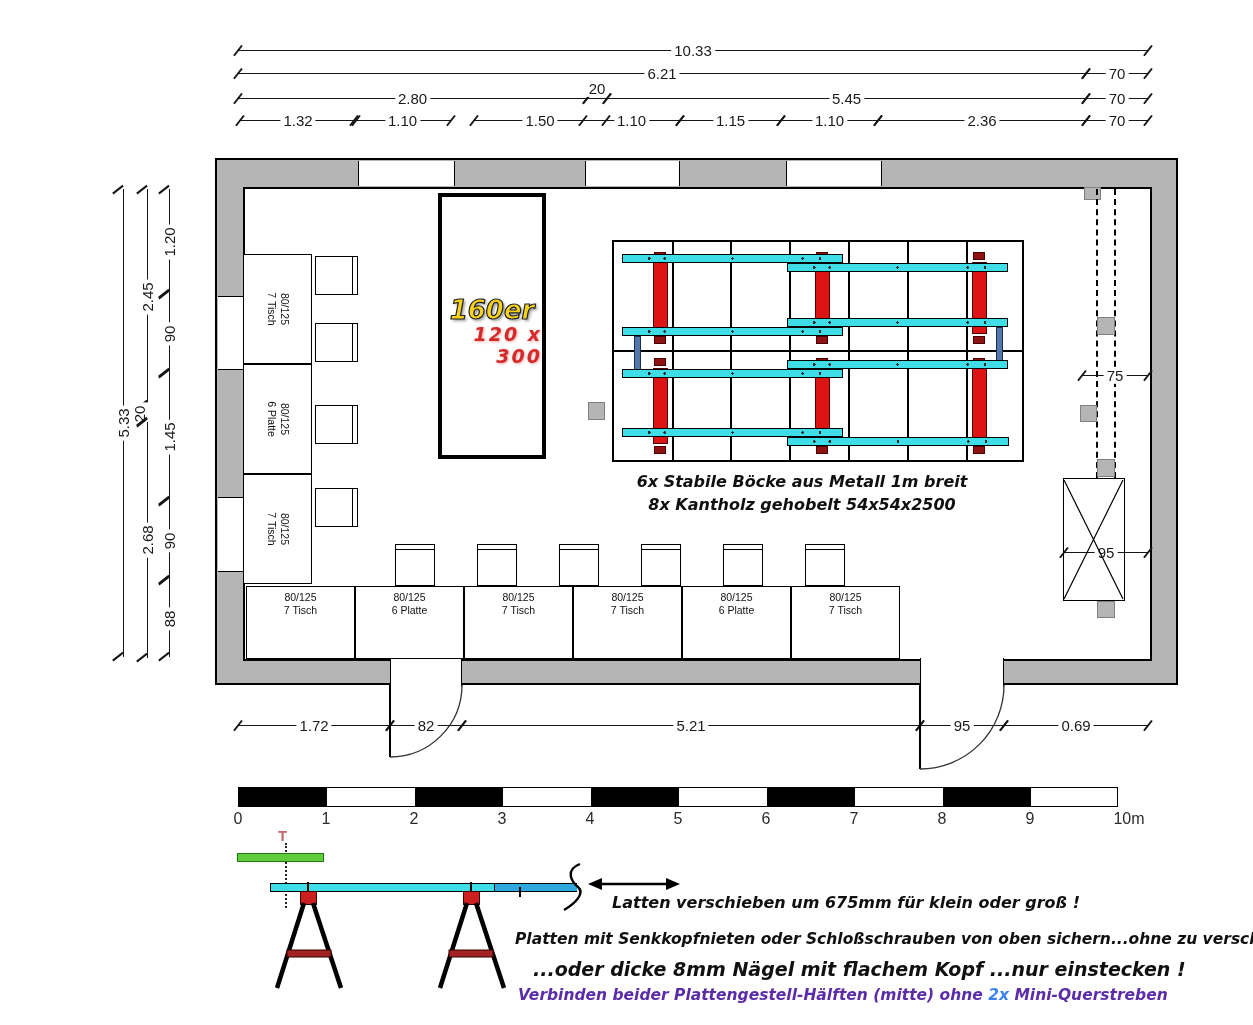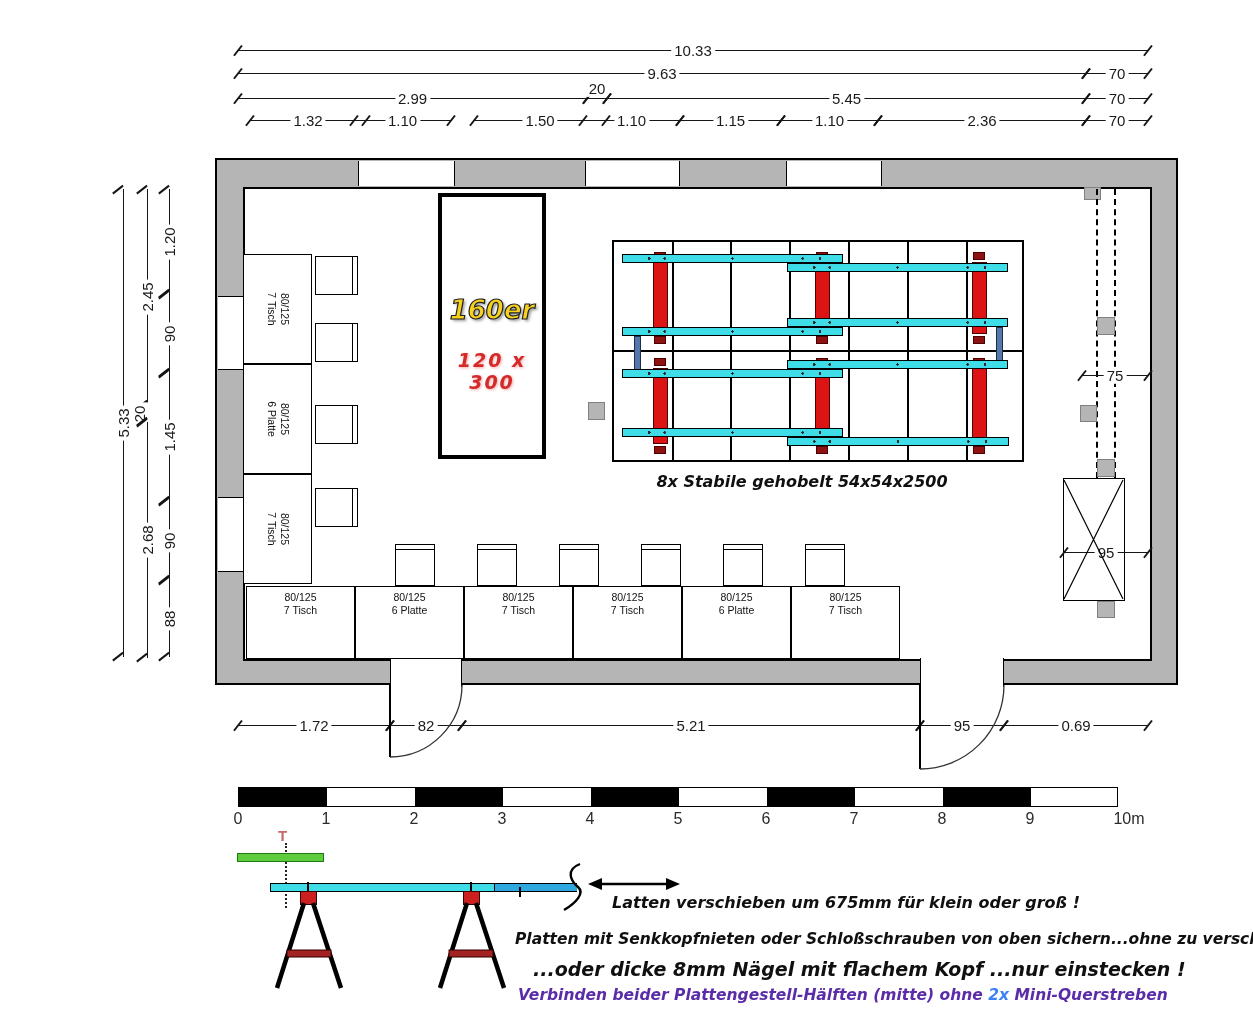--- a/index.html
+++ b/index.html
@@ -74,38 +74,38 @@
 
 <div class="abs" style="left:390px;top:658px;width:72px;height:29px;background:#fff;border-left:1.5px solid #000;border-right:1.5px solid #000"></div>
 <div class="abs" style="left:920px;top:658px;width:84px;height:29px;background:#fff;border-left:1.5px solid #000;border-right:1.5px solid #000"></div>
 
 <div class="abs gray" style="left:1084px;top:187px;width:17px;height:13px;border:1px solid #808080"></div>
 
 <div class="dimh" style="left:238px;top:50px;width:910px">
     <span class="lbl">10.33</span>
   </div>
 <div class="dimh" style="left:238px;top:73px;width:848px">
-    <span class="lbl">9.63</span>
+    <span class="lbl">6.21</span>
   </div>
 <div class="dimh" style="left:1086px;top:73px;width:62px">
     <span class="lbl">70</span>
   </div>
 <div class="dimh" style="left:238px;top:98px;width:349px">
-    <span class="lbl">2.99</span>
+    <span class="lbl">2.80</span>
   </div>
 <div class="dimh" style="left:587px;top:98px;width:20px">
     <span class="lbl above">20</span>
   </div>
 <div class="dimh" style="left:607px;top:98px;width:479px">
     <span class="lbl">5.45</span>
   </div>
 <div class="dimh" style="left:1086px;top:98px;width:62px">
     <span class="lbl">70</span>
   </div>
-<div class="dimh" style="left:250px;top:120px;width:116px">
+<div class="dimh" style="left:240px;top:120px;width:116px">
     <span class="lbl">1.32</span>
   </div>
 <div class="dimh" style="left:354px;top:120px;width:97px">
     <span class="lbl">1.10</span>
   </div>
 <div class="dimh" style="left:474px;top:120px;width:132px">
     <span class="lbl">1.50</span>
   </div>
 <div class="dimh" style="left:583px;top:120px;width:97px">
     <span class="lbl">1.10</span>
@@ -213,21 +213,21 @@
 </div>
 <div class="tbl" style="left:791px;top:586px;width:109px;height:73px">
   <div class="tlab">
       <span>80/125</span>
       <span>7 Tisch</span>
     </div>
 </div>
 
 <div class="abs" style="left:438px;top:193px;width:108px;height:266px;background:#fff;border:4px solid #000">
   <div class="abs" style="left:0;right:0;top:98px;text-align:center;font:bold italic 26px 'DejaVu Sans',sans-serif;color:#f6d11d;-webkit-text-stroke:1.2px #222;text-shadow:2px 2px 3px #999">160er</div>
-  <div class="abs" style="left:0;right:0;top:152px;text-align:center;font:bold italic 19px 'DejaVu Sans',sans-serif;color:#d42a2a;letter-spacing:2px;text-shadow:1px 1px 3px #f2aaaa">120 x 300</div>
+  <div class="abs" style="left:0;right:0;top:126px;text-align:right;font:bold italic 19px 'DejaVu Sans',sans-serif;color:#d42a2a;letter-spacing:2px;text-shadow:1px 1px 3px #f2aaaa">120 x 300</div>
 </div>
 
 <div class="abs" style="left:612px;top:240px;width:412px;height:222px;border:2.5px solid #000;background:#fff"></div>
 <div class="gline-v" style="left:672px;top:242px;height:218px"></div>
 <div class="gline-v" style="left:730px;top:242px;height:218px"></div>
 <div class="gline-v" style="left:789px;top:242px;height:218px"></div>
 <div class="gline-v" style="left:848px;top:242px;height:218px"></div>
 <div class="gline-v" style="left:907px;top:242px;height:218px"></div>
 <div class="gline-v" style="left:966px;top:242px;height:218px"></div>
 <div class="gline-h" style="left:613px;top:350px;width:410px"></div>
@@ -259,21 +259,22 @@
 <div class="kbar" style="left:787px;top:318px;width:221px"></div>
 <div class="kbar" style="left:622px;top:327px;width:221px"></div>
 <div class="kbar" style="left:787px;top:360px;width:221px"></div>
 <div class="kbar" style="left:622px;top:369px;width:221px"></div>
 <div class="kbar" style="left:622px;top:428px;width:221px"></div>
 <div class="kbar" style="left:787px;top:437px;width:222px"></div>
 
 <div class="sq" style="left:588px;top:402px;width:17px;height:18px"></div>
 
 <div class="note" style="left:612px;top:470px;width:380px;text-align:center;font-size:16px;line-height:23px">
-  <div>8x Stabile gehobelt 54x54x2500</div>
+  <div>6x Stabile Böcke aus Metall 1m breit</div>
+  <div>8x Kantholz gehobelt 54x54x2500</div>
 </div>
 
 <div class="abs" style="left:1096px;top:189px;height:289px;width:0;border-left:2px dashed #000"></div>
 <div class="abs" style="left:1114px;top:189px;height:289px;width:0;border-left:2px dashed #000"></div>
 <div class="sq" style="left:1097px;top:317px;width:18px;height:18px"></div>
 <div class="sq" style="left:1080px;top:405px;width:17px;height:17px"></div>
 <div class="sq" style="left:1097px;top:459px;width:18px;height:18px"></div>
 <div class="dimh" style="left:1082px;top:375px;width:66px">
     <span class="lbl">75</span>
   </div>

